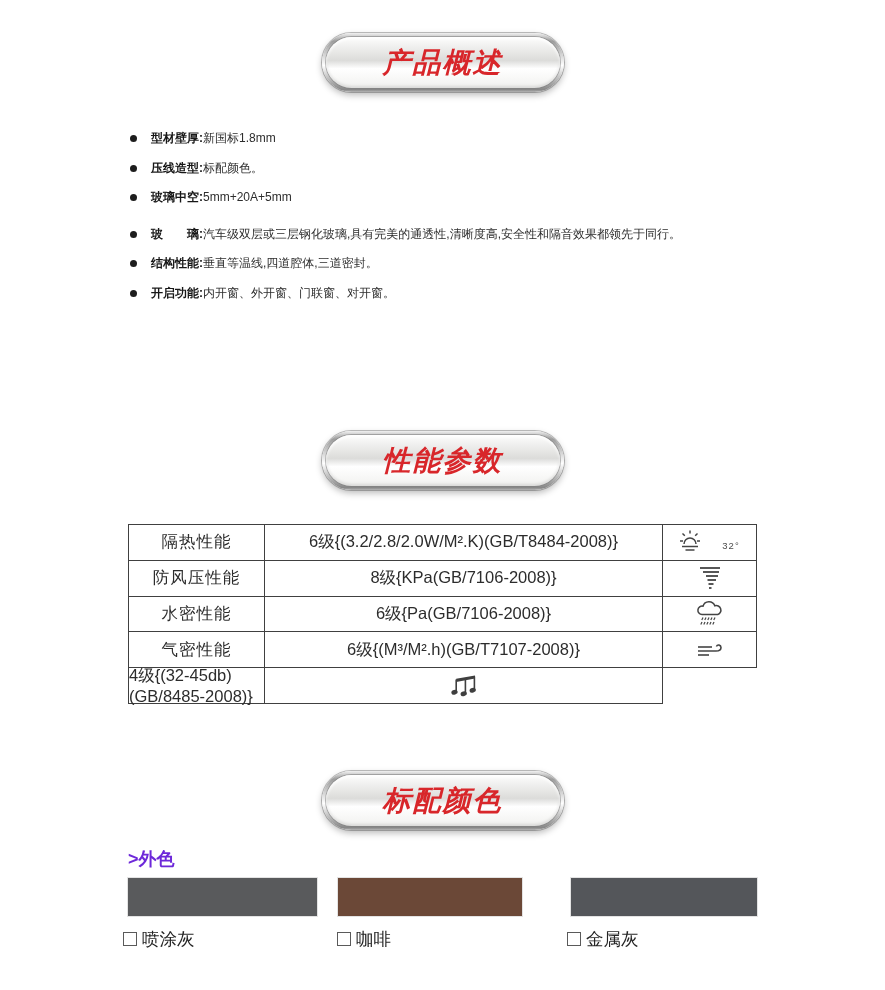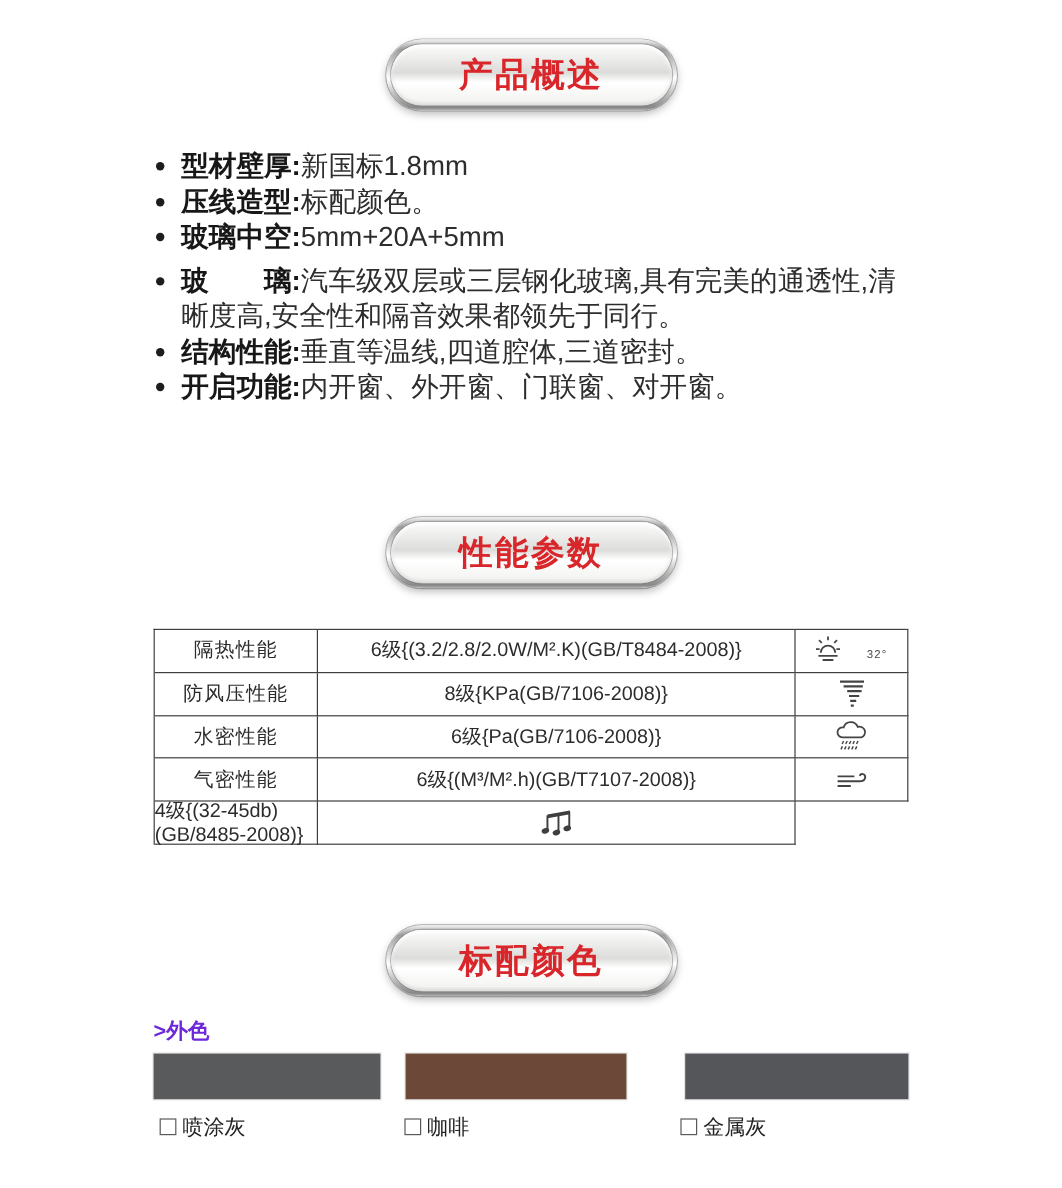--- a/index.html
+++ b/index.html
@@ -12,29 +12,30 @@
     position:absolute;left:50%;transform:translateX(-50%);
     width:242px;height:59px;border-radius:30px;padding:4px;box-sizing:border-box;
     background:linear-gradient(180deg,#f0f0f0 0%,#9c9c9c 14%,#ffffff 55%,#878787 96%,#b5b5b5 100%);
     box-shadow:0 3px 7px rgba(0,0,0,.28), 0 0 0 1px rgba(130,130,130,.5);
   }
   .pill-inner{
     width:100%;height:100%;border-radius:26px;
     display:flex;align-items:center;justify-content:center;
     background:linear-gradient(180deg,#fdfdfd 0%,#e9e9e7 28%,#dcdcda 46%,#ffffff 62%,#f1f1ef 100%);
     box-shadow:inset 0 2px 3px rgba(255,255,255,.95), inset 0 -2px 3px rgba(0,0,0,.10), 0 0 0 1px rgba(125,125,125,.55);
+    font-style:italic;
   }
   .pill-label{font-size:28px;font-weight:800;letter-spacing:2px;}
   .pill-overview{top:33px;}
   .pill-performance{top:431px;}
   .pill-colors{top:771px;}
   
   .bullets{
     position:absolute;left:128px;top:124px;width:638px;margin:0;padding:0;list-style:none;
-    font-size:23px;line-height:29.5px;
+    font-size:12px;line-height:29.5px;
   }
   .bullets li{position:relative;padding-left:23px;}
   .bullets li.gap{margin-top:7px;}
   .bullets .dot{
     position:absolute;left:2px;top:11px;width:7px;height:7px;border-radius:50%;background:#1d1d1d;
   }
   .bullets b{font-weight:700;color:#171717;}
   
   .spec-table{
     position:absolute;left:128px;top:524px;
@@ -52,21 +53,21 @@
   svg.spec-icon{display:block;}
   
   .color-head{position:absolute;top:847px;font-size:18px;font-weight:700;color:#6d28d9;}
   .color-head.ext{left:128px;}
   .color-head.int{left:571px;margin-top:36px;}
   .swatch{position:absolute;top:878px;height:38px;box-shadow:0 0 0 1px rgba(220,220,220,.8);}
   .swatch.s1{left:128px;width:189px;}
   .swatch.s2{left:338px;width:184px;}
   .swatch.s3{left:571px;width:186px;}
   .swatch-label{position:absolute;top:927px;font-size:17.5px;color:#242424;display:flex;align-items:center;}
-  .swatch-label.l1{left:133px;}
+  .swatch-label.l1{left:123px;}
   .swatch-label.l2{left:337px;}
   .swatch-label.l3{left:567px;}
   .sq{display:inline-block;width:12px;height:12px;border:1.3px solid #5a5a5a;margin-right:5px;background:#fff;}
 </style>
 </head>
 <body>
 
 <div class="page">
 
   <div class="pill pill-overview">

